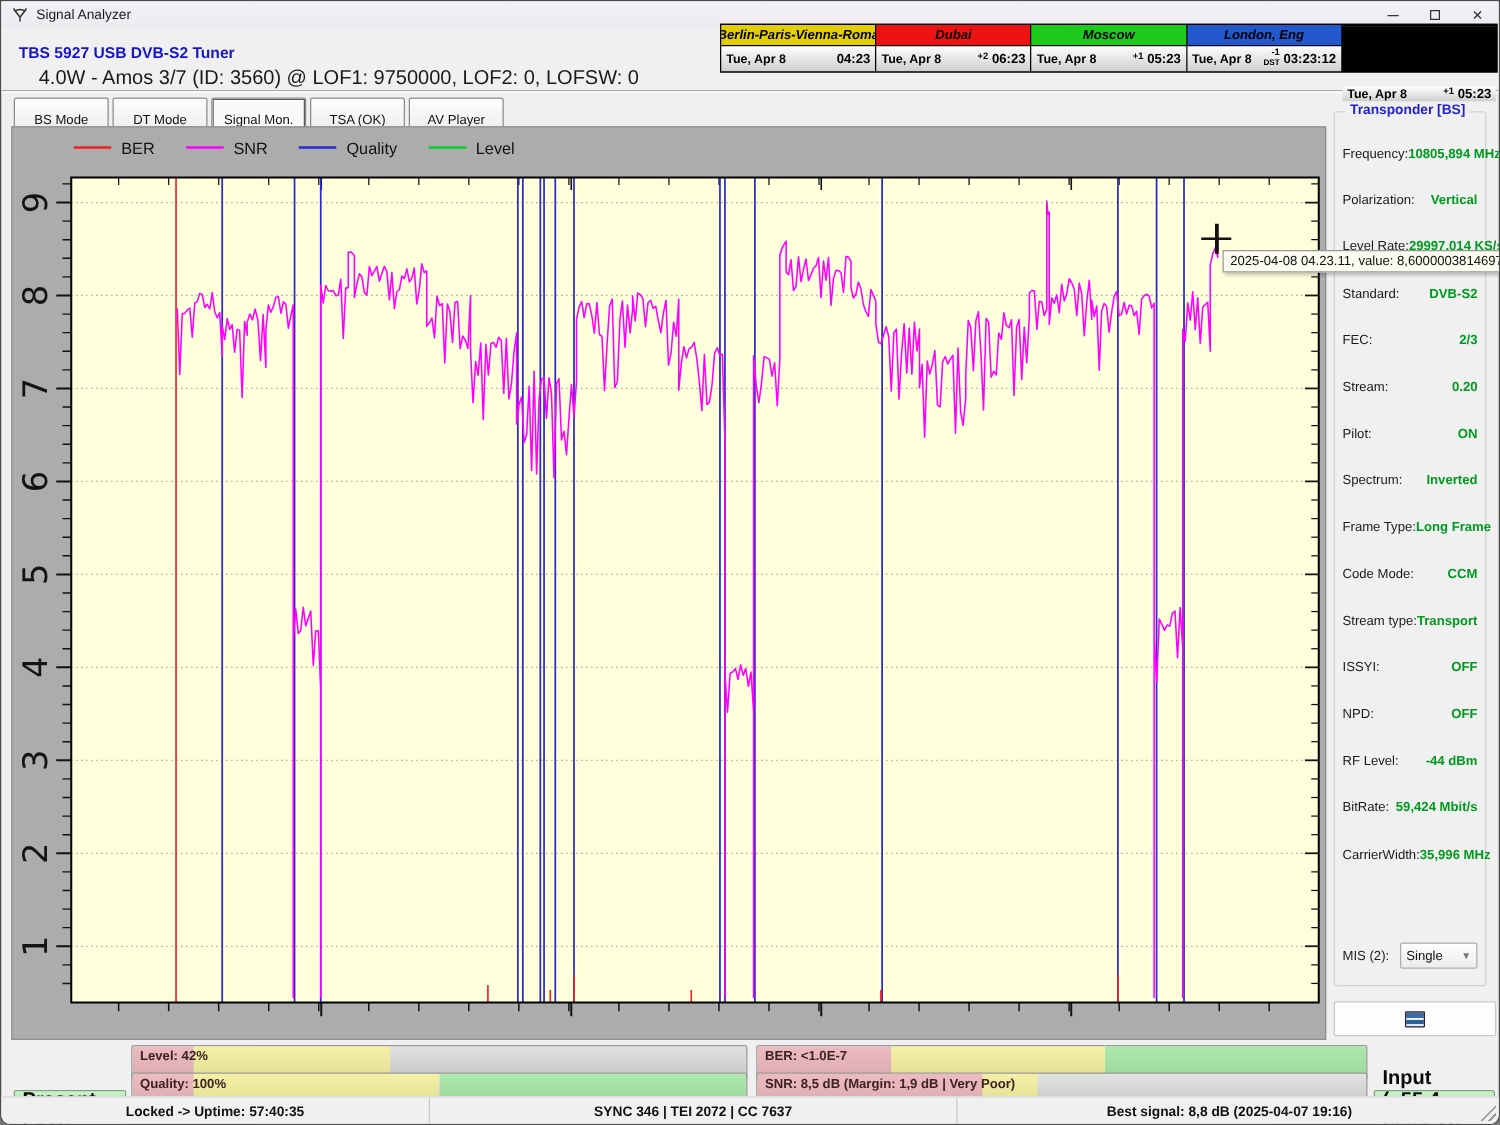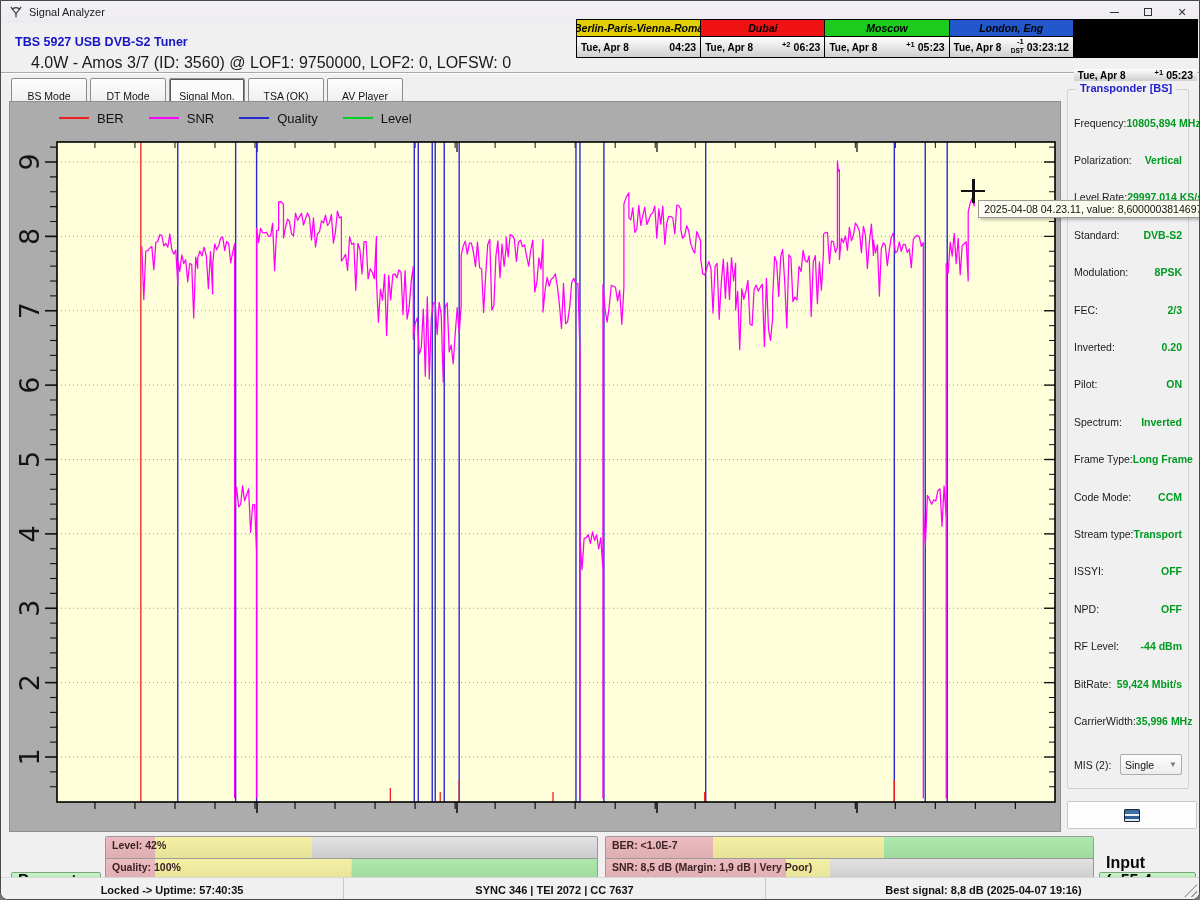--- a/index.html
+++ b/index.html
@@ -430,29 +430,25 @@
           </div>
           <div class="tp-row">
             <span class="tp-label">Level Rate:</span>
             <span class="tp-value">29997,014 KS/s</span>
           </div>
           <div class="tp-row">
             <span class="tp-label">Standard:</span>
             <span class="tp-value">DVB-S2</span>
           </div>
           <div class="tp-row">
-            <span class="tp-label">Modulation:</span>
-            <span class="tp-value">8PSK</span>
-          </div>
-          <div class="tp-row">
             <span class="tp-label">FEC:</span>
             <span class="tp-value">2/3</span>
           </div>
           <div class="tp-row">
-            <span class="tp-label">Inverted:</span>
+            <span class="tp-label">Stream:</span>
             <span class="tp-value">0.20</span>
           </div>
           <div class="tp-row">
             <span class="tp-label">Pilot:</span>
             <span class="tp-value">ON</span>
           </div>
           <div class="tp-row">
             <span class="tp-label">Spectrum:</span>
             <span class="tp-value">Inverted</span>
           </div>

